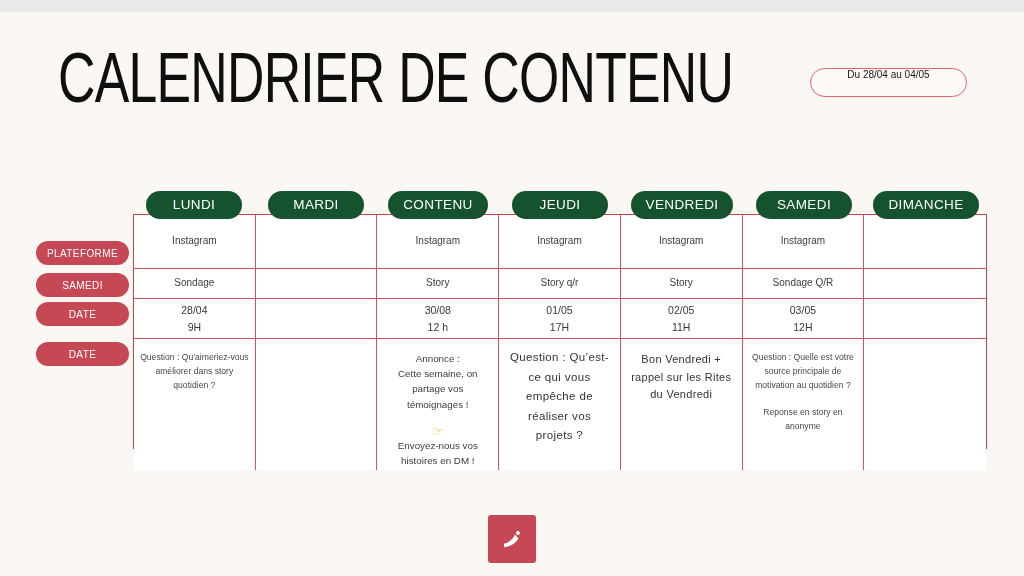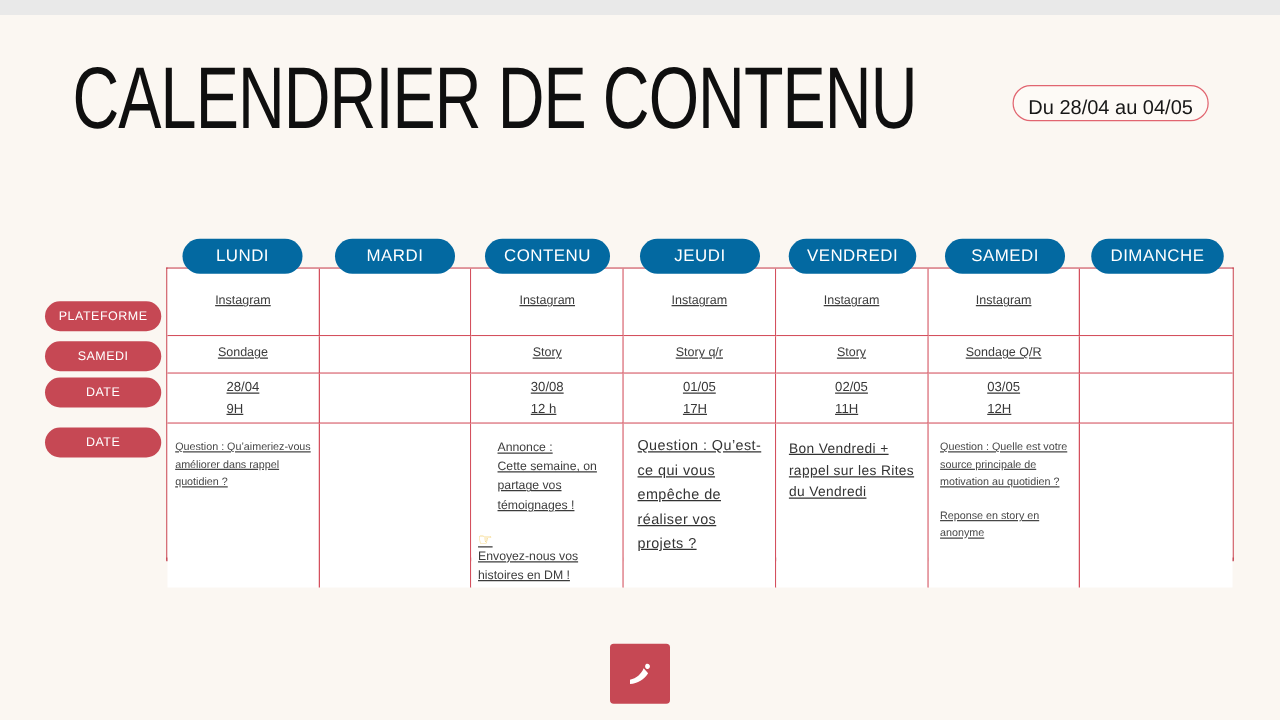--- a/index.html
+++ b/index.html
@@ -29,35 +29,35 @@
   }
 
   
   .date-range {
     position: absolute;
     left: 810px; top: 56px;
     width: 157px; height: 29px;
     border: 1.5px solid #E16570;
     border-radius: 15px;
     background: #FDFAF6;
-    display: flex; align-items: flex-end; justify-content: center;
-    font-size: 16px; color: #171717;
+    display: flex; align-items: flex-start; justify-content: center;
+    font-size: 10px; color: #171717;
   }
 
   
   .day-row {
     position: absolute;
     left: 133px; top: 179px;
     width: 854px; height: 28px;
     display: flex;
     z-index: 2;
   }
   .day-slot { flex: 1; display: flex; justify-content: center; }
   .day-pill {
-    background: #0369a1;
+    background: #14532d;
     color: #ffffff;
     font-size: 13.5px;
     letter-spacing: 0.4px;
     font-weight: 500;
     padding: 6px 15px;
     border-radius: 16px;
     min-width: 96px;
     text-align: center;
     white-space: nowrap;
   }
@@ -87,27 +87,26 @@
     border: 1.5px solid #C8404D;
     border-bottom: 3px solid #BC3845;
     display: grid;
     grid-template-columns: repeat(7, 1fr);
     grid-template-rows: 54px 30px 40px 1fr;
   }
   .cell {
     border-right: 1.3px solid #D4505E;
     border-bottom: 1.3px solid #D4505E;
     display: flex; align-items: center; justify-content: center;
-    text-align: left;
+    text-align: center;
     font-size: 10px; color: #3c3c3c;
     line-height: 1.45;
     white-space: pre-line;
     padding: 2px 5px;
     background: #fff;
-    text-decoration: underline;
   }
   .cell.lc { border-right: none; }
   .r3 { font-size: 10.5px; line-height: 1.55; color: #383838; }
   .r4 {
     border-bottom: none;
     flex-direction: column;
     align-items: center;
     justify-content: flex-start;
     padding-top: 12px;
     gap: 13px;
@@ -197,21 +196,21 @@
     <div class="cell r3">01/05
 17H</div>
     <div class="cell r3">02/05
 11H</div>
     <div class="cell r3">03/05
 12H</div>
     <div class="cell r3 lc"></div>
 
     <div class="cell r4 s0">
       <span>Question : Qu’aimeriez-vous
-améliorer dans rappel
+améliorer dans story
 quotidien ?</span>
     </div>
     <div class="cell r4 s1">
       <span></span>
     </div>
     <div class="cell r4 s2">
       <span>Annonce :
 Cette semaine, on
 partage vos
 témoignages !</span>

